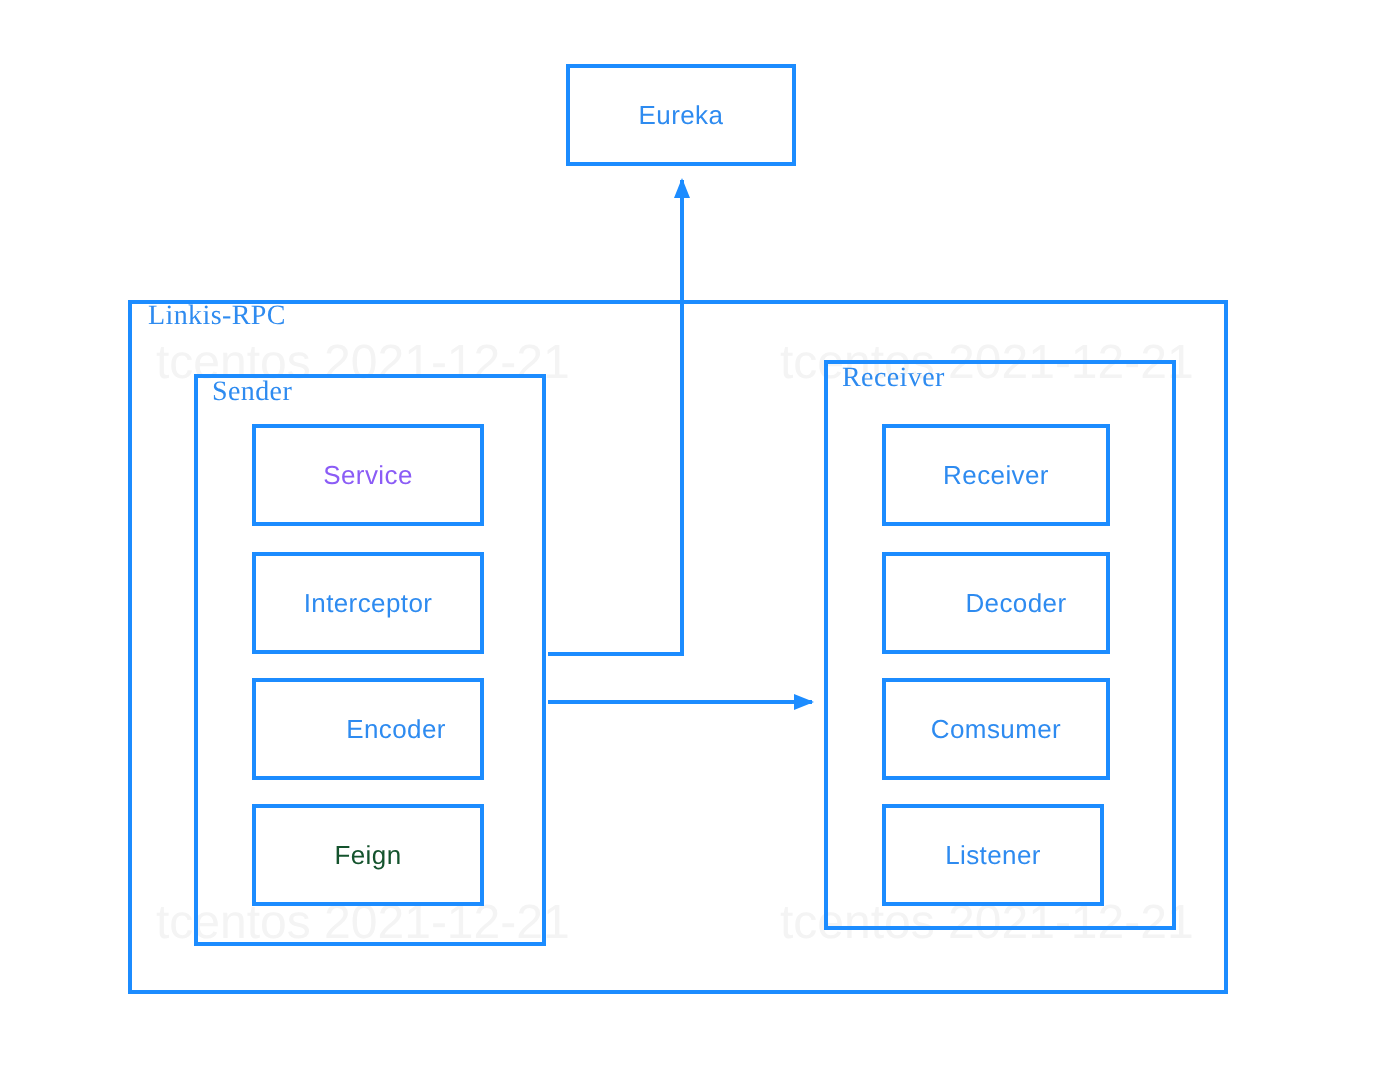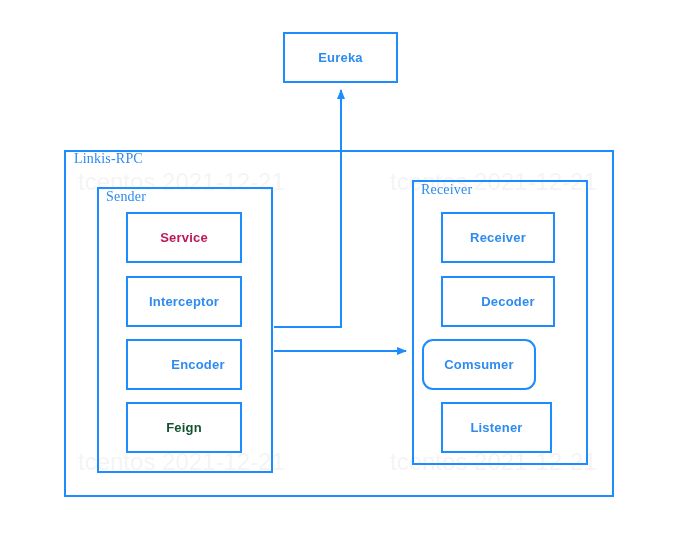--- a/index.html
+++ b/index.html
@@ -27,21 +27,20 @@
     display: flex;
     align-items: center;
     justify-content: center;
   }
   .leaf-label {
     color: #2e8bf0;
     font-size: 13px;
     font-family: "Liberation Sans", sans-serif;
     letter-spacing: 0.2px;
     white-space: nowrap;
-    font-weight: bold;
   }
   .group-label {
     position: absolute;
     color: #2e8bf0;
     font-size: 14px;
     font-family: Liberation Serif, serif;
     letter-spacing: 0.2px;
     white-space: nowrap;
   }
   .connector {
@@ -80,38 +79,38 @@
       <div class="box" style="left: 64px; top: 150px; width: 550px; height: 347px; border-color: rgb(28, 140, 255);"></div>
       <div class="group-label" style="left: 74px; top: 151px; color: rgb(46, 139, 240);">Linkis-RPC</div>
       <div class="box" style="left: 97px; top: 187px; width: 176px; height: 286px; border-color: rgb(28, 140, 255);"></div>
       <div class="group-label" style="left: 106px; top: 189px; color: rgb(46, 139, 240);">Sender</div>
       <div class="box" style="left: 412px; top: 180px; width: 176px; height: 285px; border-color: rgb(28, 140, 255);"></div>
       <div class="group-label" style="left: 421px; top: 182px; color: rgb(46, 139, 240);">Receiver</div>
     </div>
 
   <div id="node-layer">
       <div class="box leaf-box" style="left: 126px; top: 212px; width: 116px; height: 51px; border-color: rgb(28, 140, 255);">
-        <span class="leaf-label" style="color: #be185d;">Service</span>
+        <span class="leaf-label" style="color: #8b5cf6;">Service</span>
       </div>
       <div class="box leaf-box" style="left: 126px; top: 276px; width: 116px; height: 51px; border-color: rgb(28, 140, 255); align-items: center;">
         <span class="leaf-label" style="color: rgb(46, 139, 240);">Interceptor</span>
       </div>
       <div class="box leaf-box" style="left: 126px; top: 339px; width: 116px; height: 51px; border-color: rgb(28, 140, 255); padding-left: 28px;">
         <span class="leaf-label" style="color: rgb(46, 139, 240);">Encoder</span>
       </div>
       <div class="box leaf-box" style="left: 126px; top: 402px; width: 116px; height: 51px; border-color: rgb(28, 140, 255);">
         <span class="leaf-label" style="color: #14532d;">Feign</span>
       </div>
       <div class="box leaf-box" style="left: 441px; top: 212px; width: 114px; height: 51px; border-color: rgb(28, 140, 255);">
         <span class="leaf-label" style="color: rgb(46, 139, 240);">Receiver</span>
       </div>
       <div class="box leaf-box" style="left: 441px; top: 276px; width: 114px; height: 51px; border-color: rgb(28, 140, 255);">
         <span class="leaf-label" style="color: rgb(46, 139, 240); margin-left: 20px;">Decoder</span>
       </div>
-      <div class="box leaf-box" style="left: 422px; top: 339px; width: 114px; height: 51px; border-color: rgb(28, 140, 255); border-radius: 11px;">
+      <div class="box leaf-box" style="left: 441px; top: 339px; width: 114px; height: 51px; border-color: rgb(28, 140, 255);">
         <span class="leaf-label" style="color: rgb(46, 139, 240);">Comsumer</span>
       </div>
       <div class="box leaf-box" style="left: 441px; top: 402px; width: 111px; height: 51px; border-color: rgb(28, 140, 255);">
         <span class="leaf-label" style="color: rgb(46, 139, 240);">Listener</span>
       </div>
     </div>
 
   <svg class="connector" width="692" height="546" viewBox="0 0 692 546" style="left:0; top:0; position:absolute;">
     <defs>
       <marker id="arrow-right" markerWidth="10" markerHeight="10" refX="9" refY="4" orient="auto" markerUnits="userSpaceOnUse">

